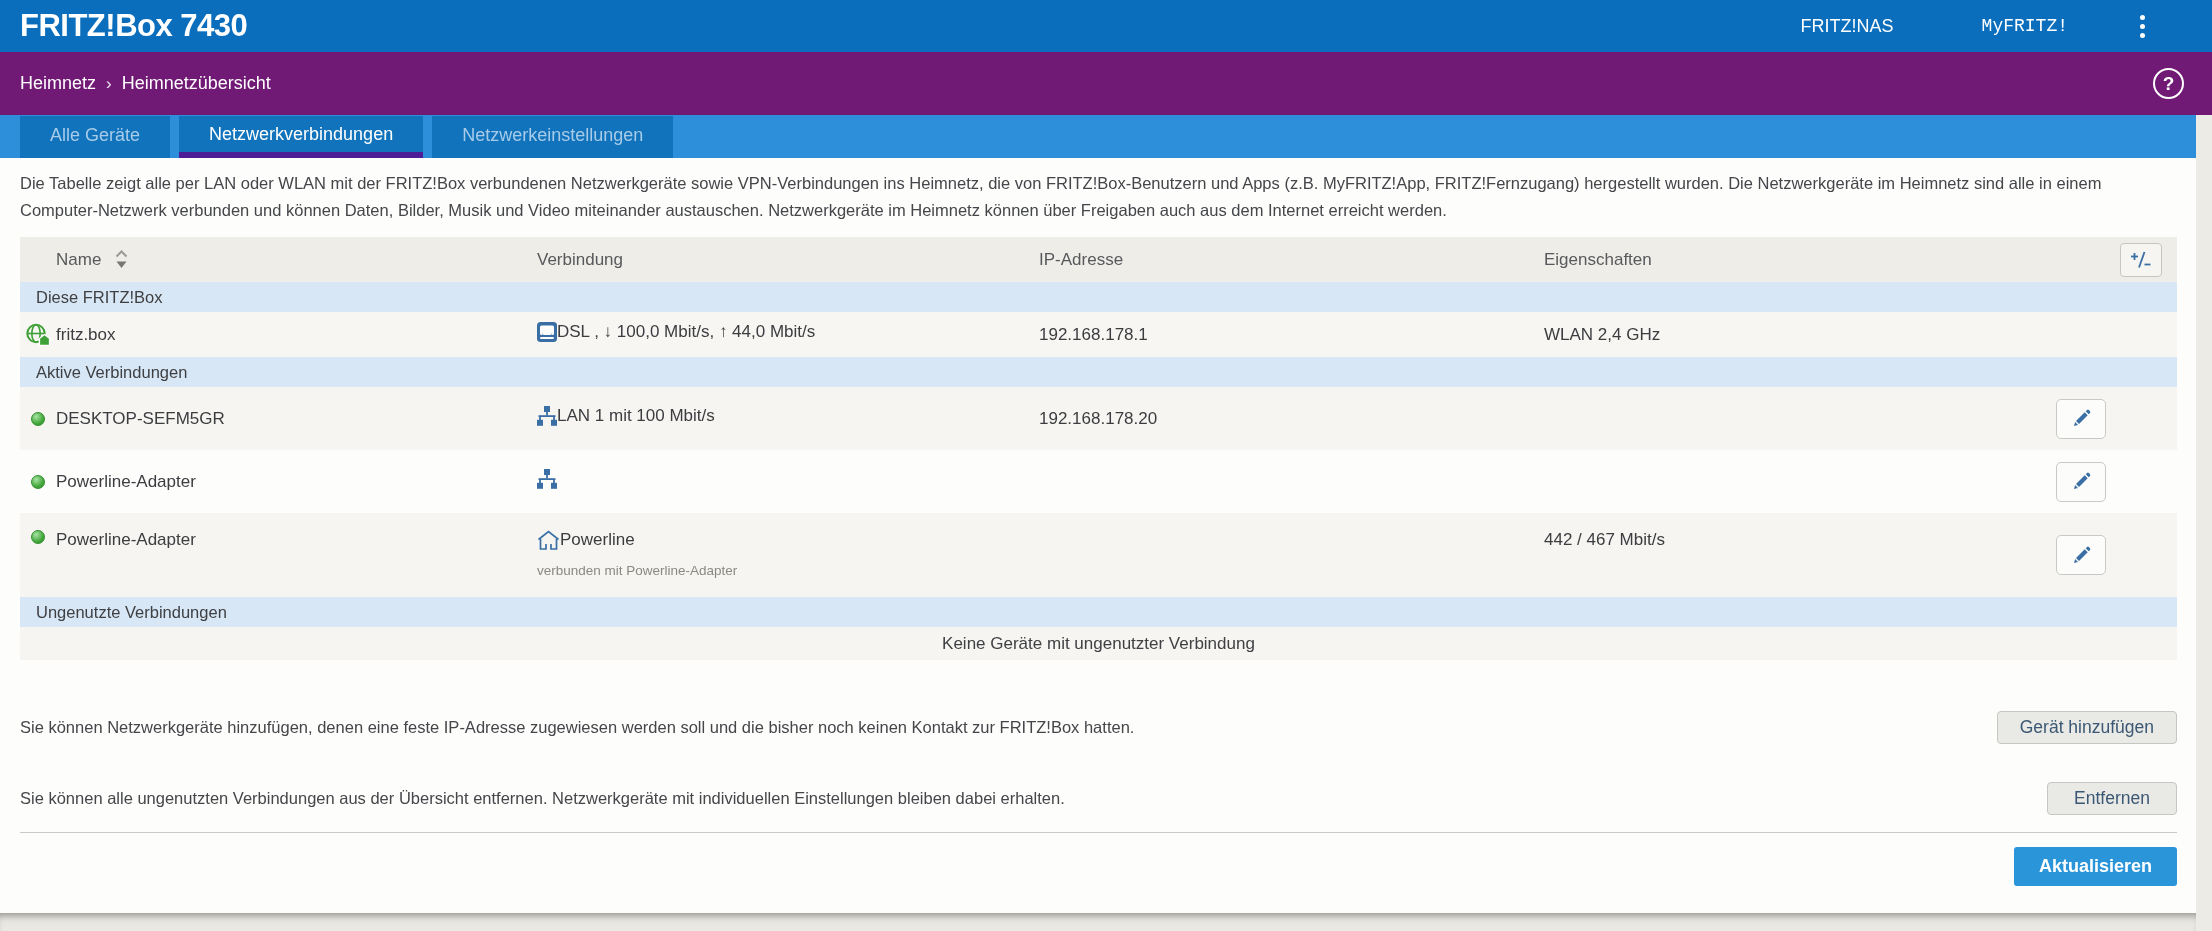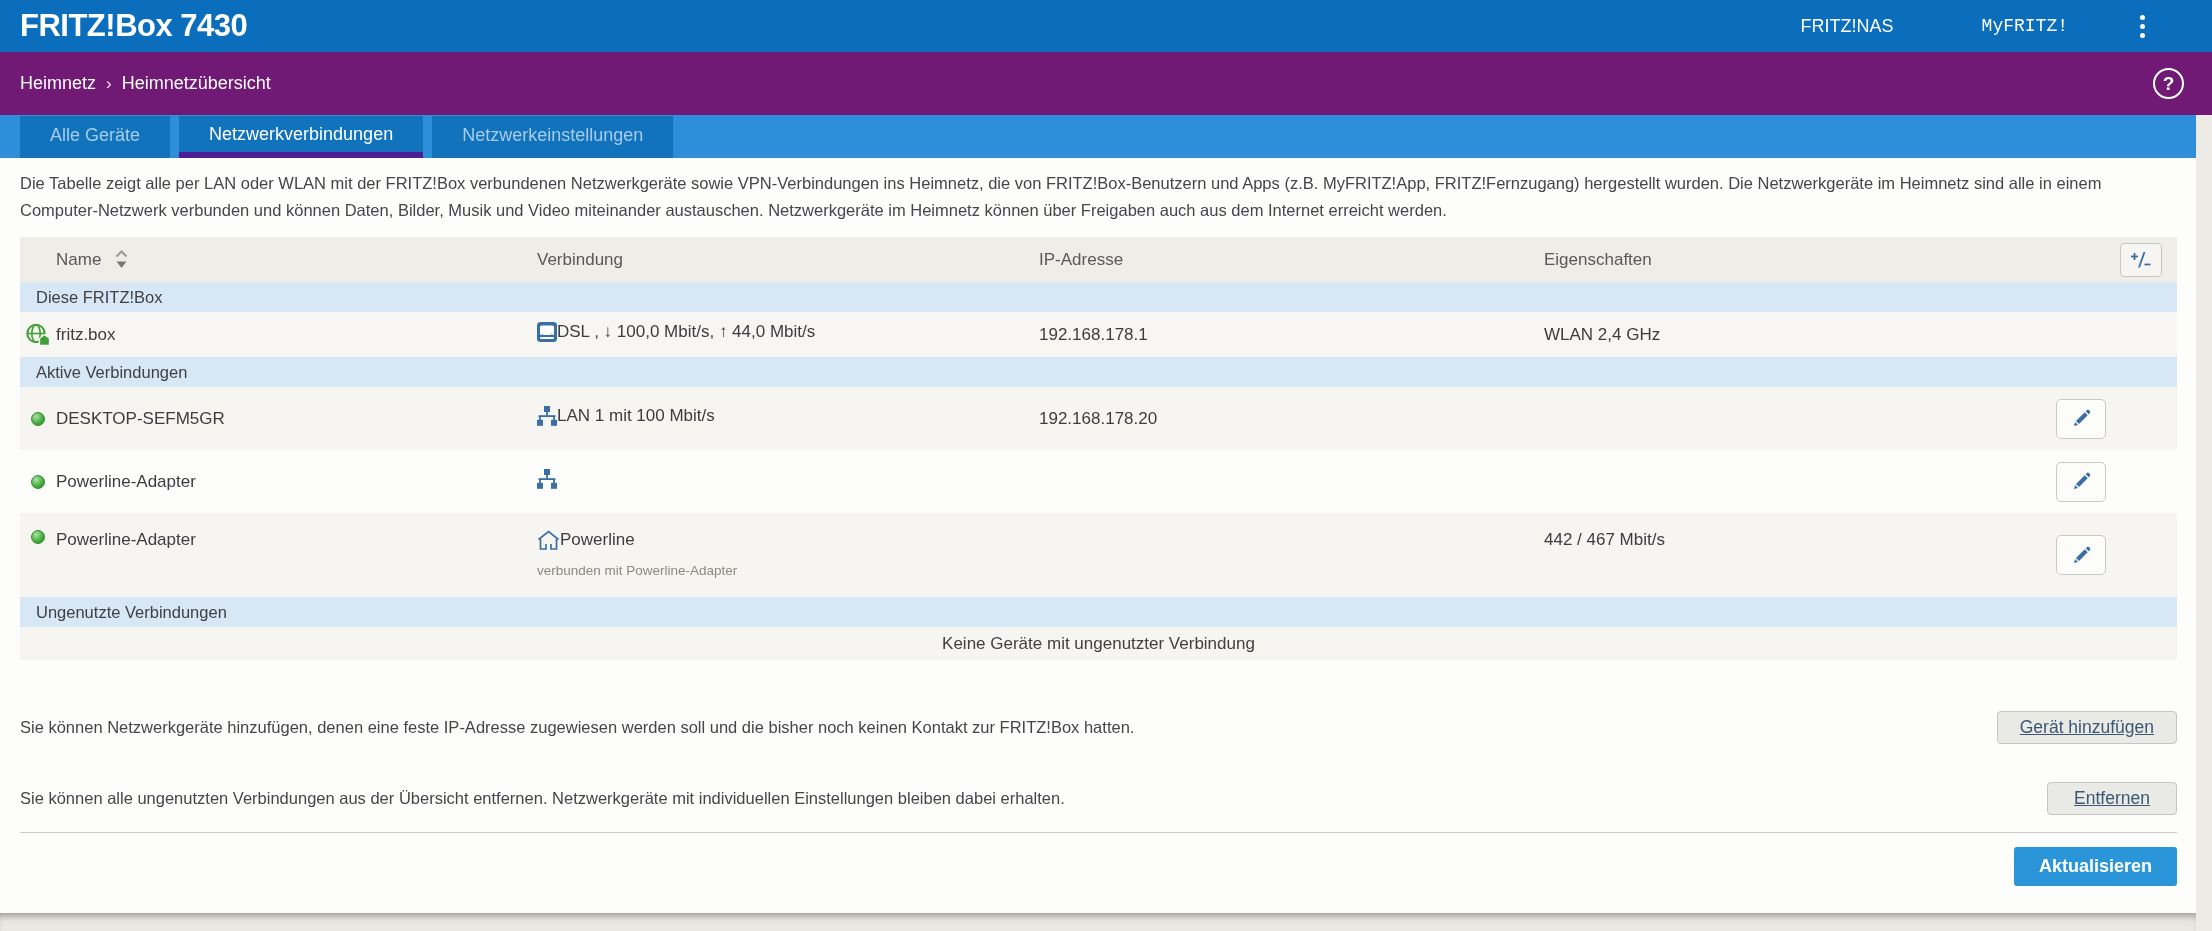--- a/index.html
+++ b/index.html
@@ -86,21 +86,21 @@
     background: #fcfcfb; display: flex; align-items: center; justify-content: center; cursor: pointer;
   }
   
   .footrow { display: flex; align-items: center; justify-content: space-between; width: 2157px; }
   .footrow.first { margin-top: 51px; gap: 34px; }
   .footrow.second { margin-top: 38px; }
   .foot-text { font-size: 16.5px; color: #45464a; }
   .btn-gray {
     min-width: 130px; height: 33px; padding: 0 22px; font-size: 17.5px;
     color: #3c5874; background: #e9e9e6; border: 1px solid #c6c6c2;
-    border-radius: 4px; cursor: pointer; font-family: inherit; text-decoration: underline;
+    border-radius: 4px; cursor: pointer; font-family: inherit;
   }
   .divider { width: 2157px; border-top: 1px solid #c9c9c6; margin-top: 17px; }
   .updrow { display: flex; justify-content: flex-end; width: 2157px; margin-top: 14px; }
   .btn-refresh {
     height: 39px; padding: 0 25px; background: #2a95d9; color: #fff;
     font-size: 18px; font-weight: bold; border: none; border-radius: 3px;
     cursor: pointer; font-family: inherit;
   }
 </style>
 </head>

